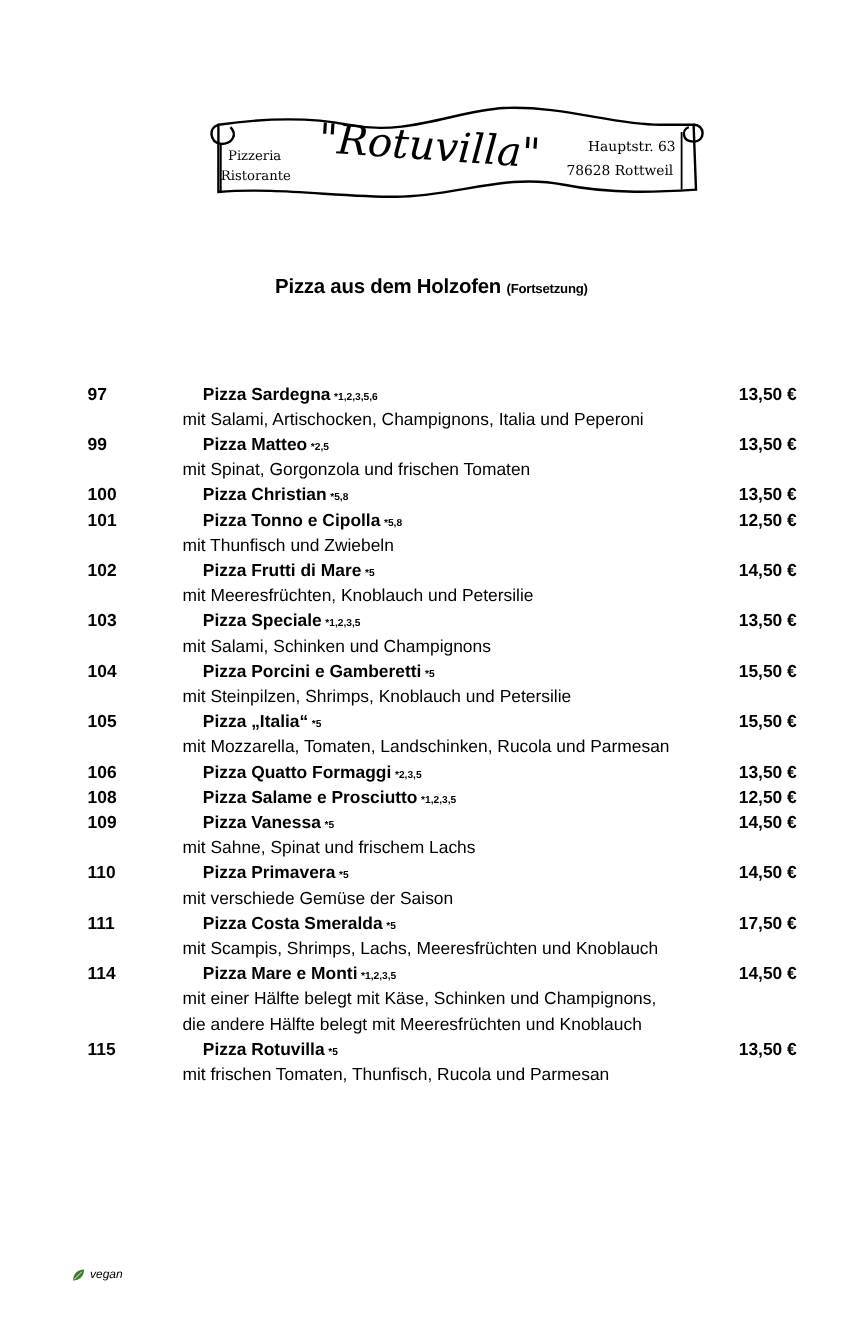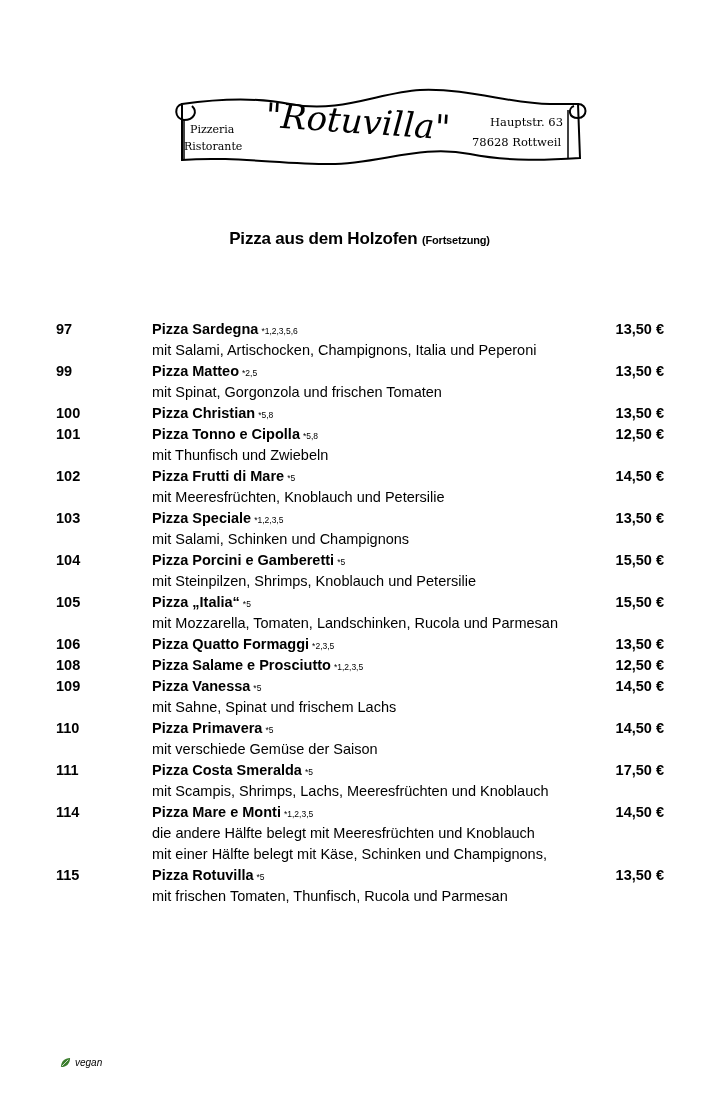--- a/index.html
+++ b/index.html
@@ -6,24 +6,24 @@
     body { width: 719px; height: 1120px; position: relative; overflow: hidden;
       font-family: "Liberation Sans", sans-serif; color: #000; }
     .logo { position: absolute; left: 170px; top: 82px; width: 420px; height: 86px; }
     .logo svg { width: 420px; height: 86px; display: block; }
     .logo text { font-family: "DejaVu Serif", serif; }
     .title { position: absolute; left: 0; right: 0; top: 229px; text-align: center;
       font-weight: bold; font-size: 17px; letter-spacing: -0.2px; }
     .title .sub { font-size: 11px; font-weight: bold; }
     .menu { position: absolute; left: 56px; top: 319px; width: 610px; }
     .item { position: relative; }
-    .row { position: relative; height: 21px; line-height: 21px; font-size: 14.5px; }
+    .row { position: relative; height: 21px; line-height: 21px; font-size: 14.5px; margin-left: 17px; }
     .num { position: absolute; left: 0; top: 0; font-weight: bold; }
     .name { position: absolute; left: 96px; top: 0; font-weight: bold; white-space: nowrap; }
-    .allergens { font-size: 8.5px; font-weight: normal; margin-left: 3px; }
+    .allergens { font-size: 8.5px; font-weight: bold; margin-left: 3px; }
     .price { position: absolute; right: 2px; top: 0; font-weight: bold; white-space: nowrap; }
     .desc { padding-left: 96px; font-size: 14.5px; height: 21px; line-height: 21px; white-space: nowrap; }
     .footer { position: absolute; left: 60px; top: 1057px; font-size: 10px; font-style: italic;
       display: flex; align-items: center; gap: 4px; }
     .leaf { width: 11px; height: 11px; display: inline-block; }
   </style>
 </head>
 <body>
 
 <div class="logo">
@@ -148,22 +148,22 @@
         <span class="price">17,50 €</span>
       </div>
       <div class="desc">mit Scampis,  Shrimps, Lachs, Meeresfrüchten und Knoblauch</div>
     </div>
     <div class="item">
       <div class="row">
         <span class="num">114</span>
         <span class="name"><span>Pizza Mare e Monti</span><span class="allergens">*1,2,3,5</span></span>
         <span class="price">14,50 €</span>
       </div>
+      <div class="desc">mit einer Hälfte belegt mit Käse, Schinken und Champignons,</div>
       <div class="desc">die andere Hälfte belegt mit Meeresfrüchten und Knoblauch</div>
-      <div class="desc">mit einer Hälfte belegt mit Käse, Schinken und Champignons,</div>
     </div>
     <div class="item">
       <div class="row">
         <span class="num">115</span>
         <span class="name"><span>Pizza Rotuvilla</span><span class="allergens">*5</span></span>
         <span class="price">13,50 €</span>
       </div>
       <div class="desc">mit frischen Tomaten, Thunfisch, Rucola und Parmesan</div>
     </div>
   </div>

